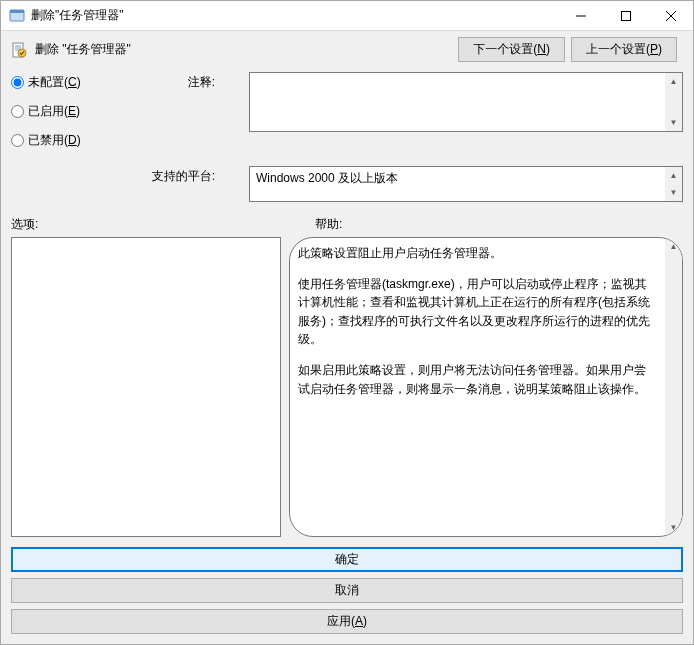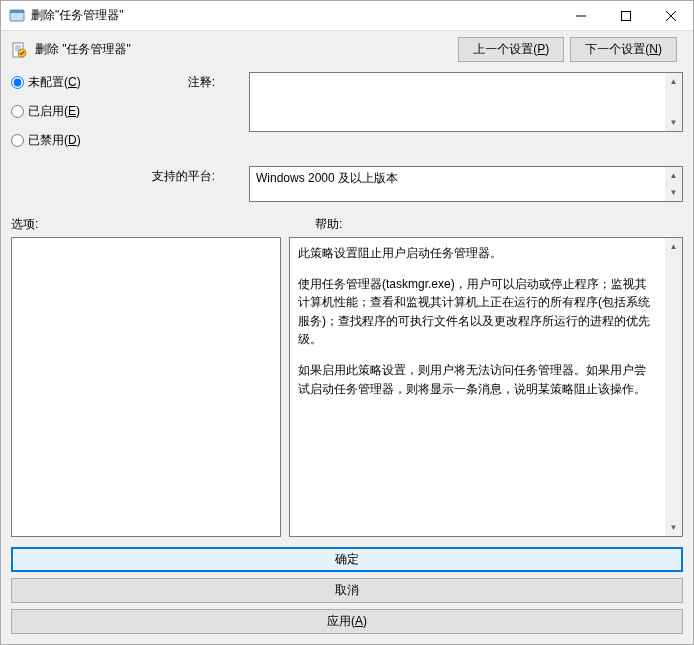--- a/index.html
+++ b/index.html
@@ -52,21 +52,21 @@
   .scrolltrack .track { flex: 1; background: #f0f0f0; }
   .platform-box { background: #fff; border: 1px solid #7a7a7a; height: 36px; position: relative; display: flex; }
   .platform-box .pb-inner { flex: 1; padding: 3px 6px; }
   .mid-labels { display: flex; margin-top: 14px; margin-bottom: 4px; gap: 26px; }
   .mid-labels .left-lbl { width: 278px; }
   .panels { display: flex; gap: 8px; flex: 1; min-height: 0; }
   .panel {
     background: #fff; border: 1px solid #7a7a7a; overflow: hidden; display: flex;
   }
   .panel.options { width: 270px; }
-  .panel.help { flex: 1; }
+  .panel.help { flex: 1; border-radius: 24px; }
   .panel .body { flex: 1; padding: 6px 8px; font-size: 12px; line-height: 1.55; overflow: hidden; }
   .panel .body p { margin: 0 0 12px 0; }
   .footer { display: flex; justify-content: flex-end; gap: 6px; margin-top: 10px; flex-direction: column; }
   .u { text-decoration: underline; }
   svg { display: block; }
 </style>
 </head>
 <body>
 
 <div class="window">
@@ -105,24 +105,24 @@
         <svg width="16" height="16" viewBox="0 0 16 16">
           <rect x="2" y="1" width="10" height="14" fill="#fff" stroke="#888"></rect>
           <path d="M4 4h6M4 6h6M4 8h6" stroke="#6aa0d8"></path>
           <circle cx="11" cy="11" r="4" fill="#f2c34e" stroke="#b58b1e"></circle>
           <path d="M9 11l1.3 1.3L13 9.5" stroke="#7a5200" fill="none" stroke-width="1.2"></path>
         </svg>
       </span>
       <span class="hdr-title">删除 "任务管理器"</span>
       <div class="nav-btns">
         <button class="win-button">
-          <span>上一个设置</span>(<span class="u">P</span>)
+          <span>下一个设置</span>(<span class="u">N</span>)
         </button>
         <button class="win-button">
-          <span>下一个设置</span>(<span class="u">N</span>)
+          <span>上一个设置</span>(<span class="u">P</span>)
         </button>
       </div>
     </div>
 
     <div class="top-grid">
       <div class="radios" style="grid-row: 1 / span 2;">
         <label class="radio-item">
           <input type="radio" name="st" checked="" style="">
           <span><span>未配置</span>(<span class="u">C</span>)</span>
         </label>

